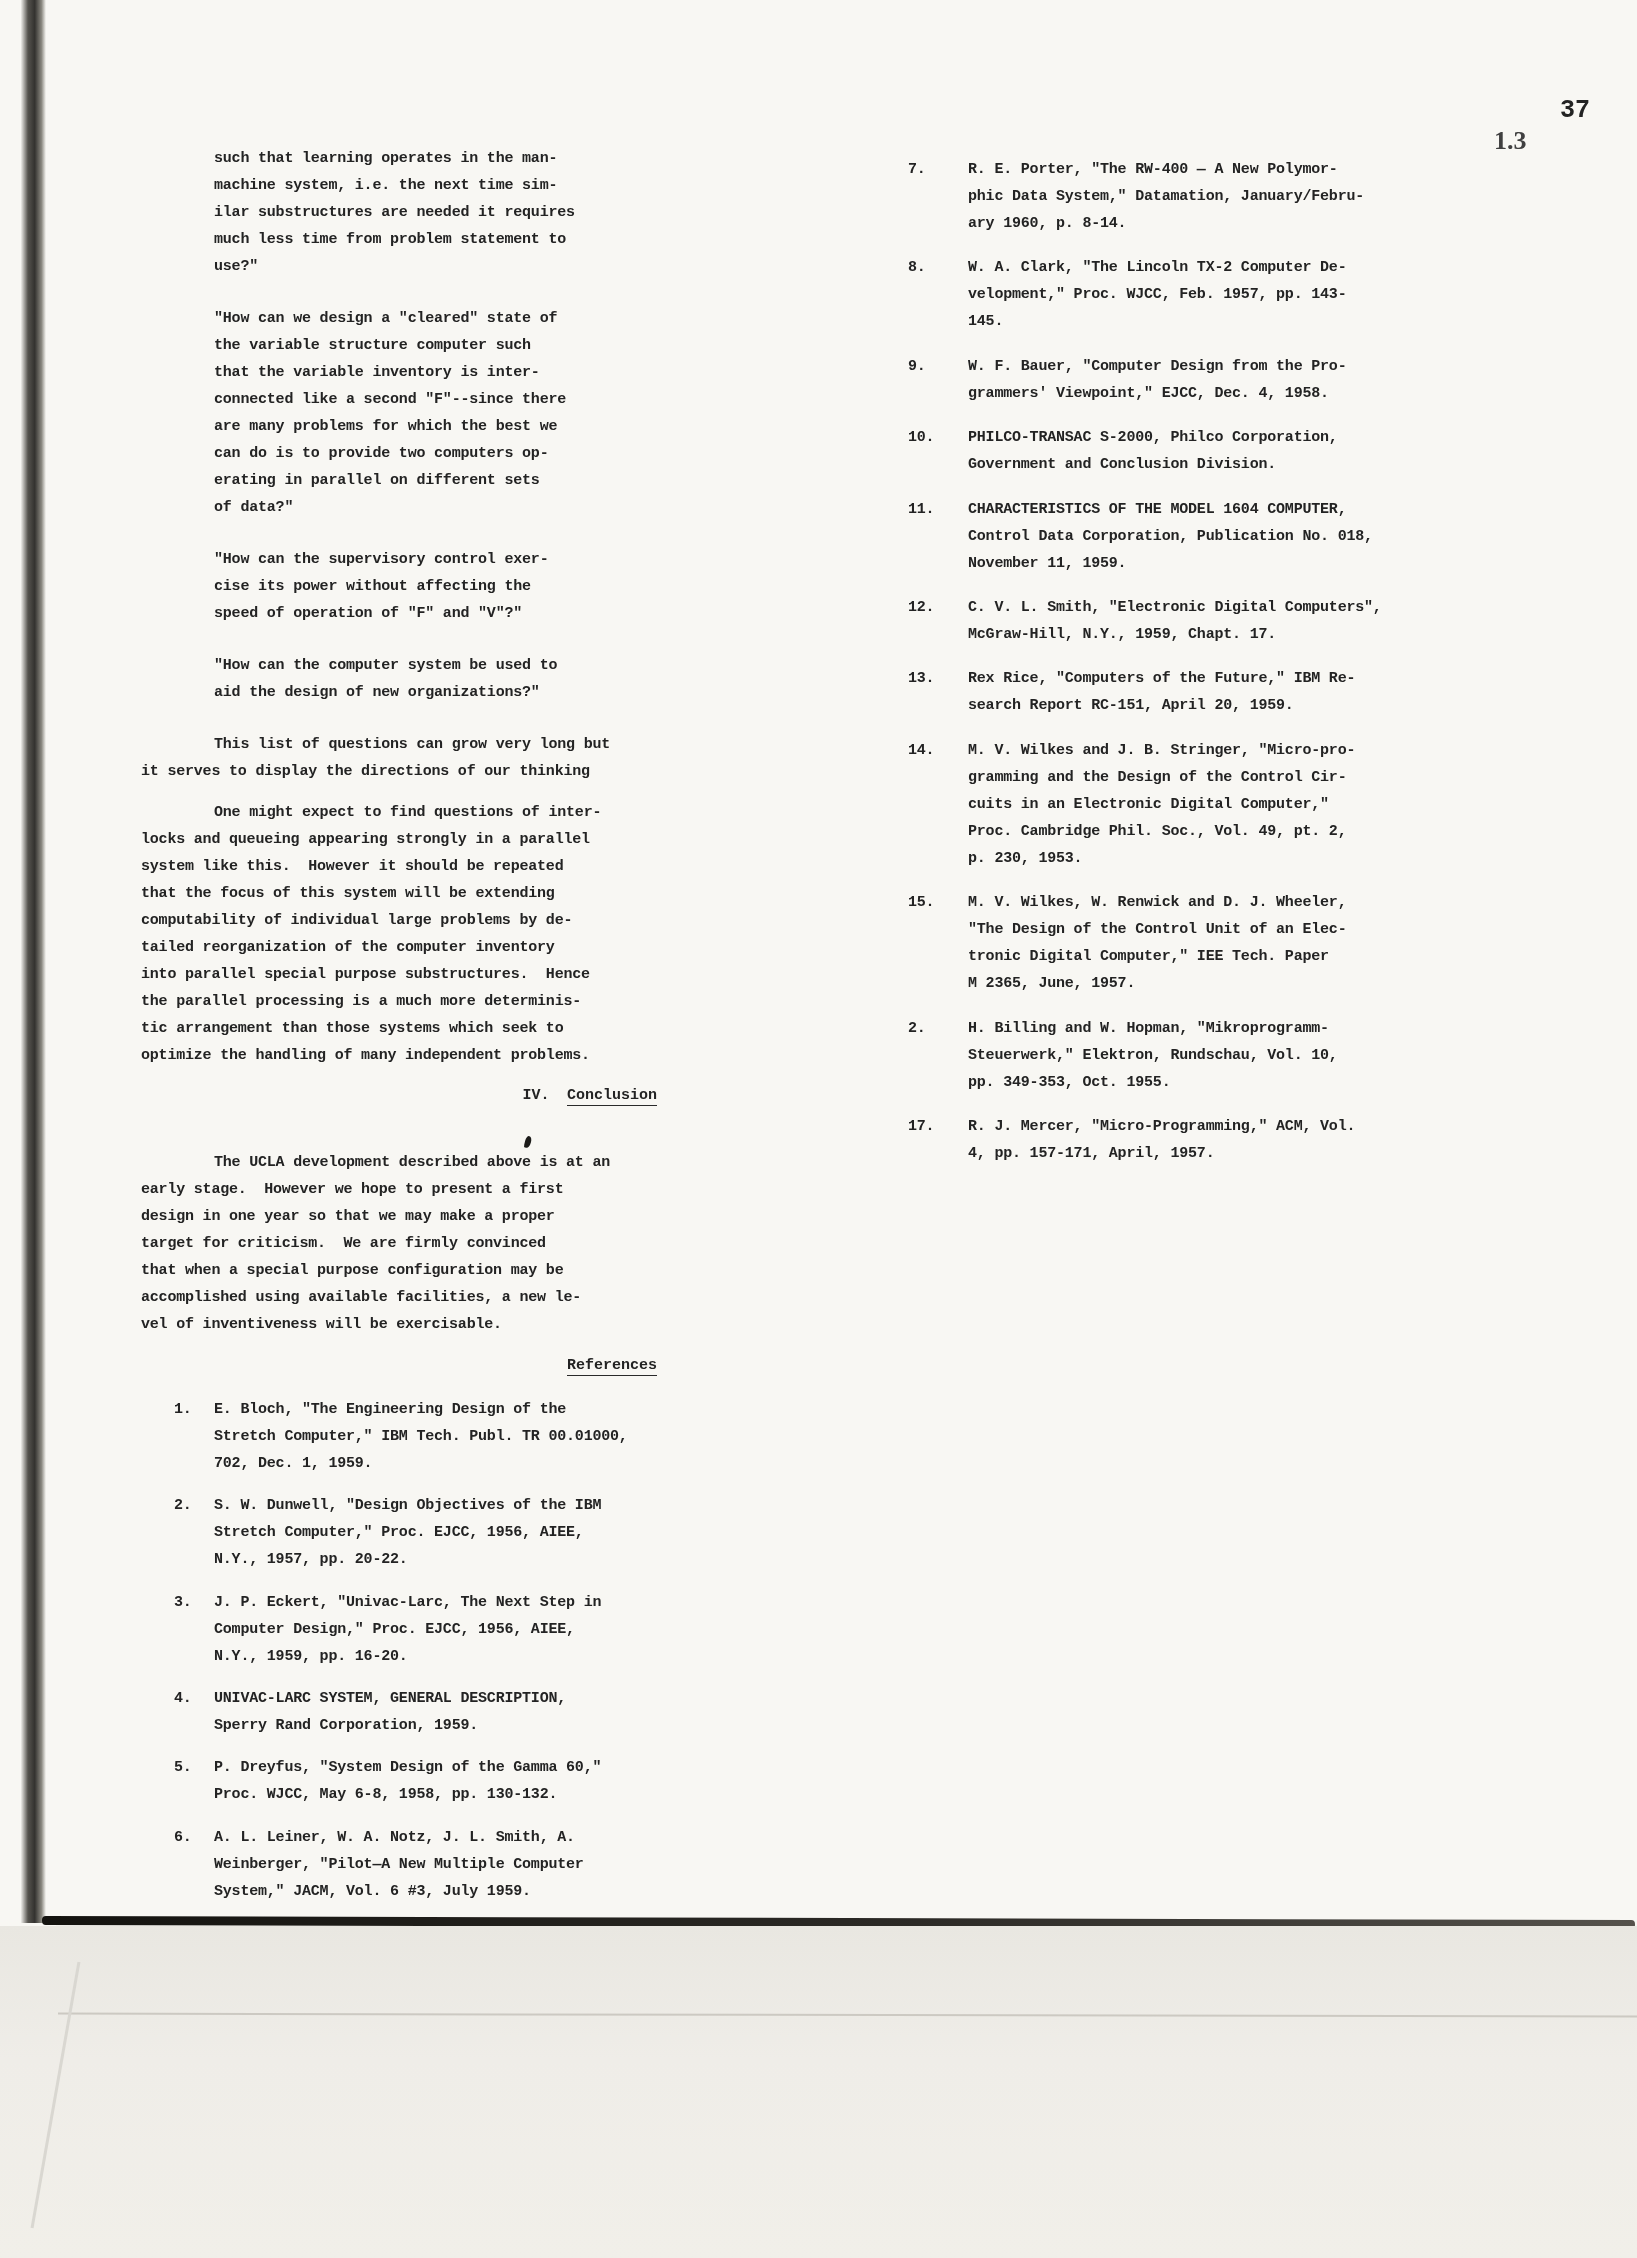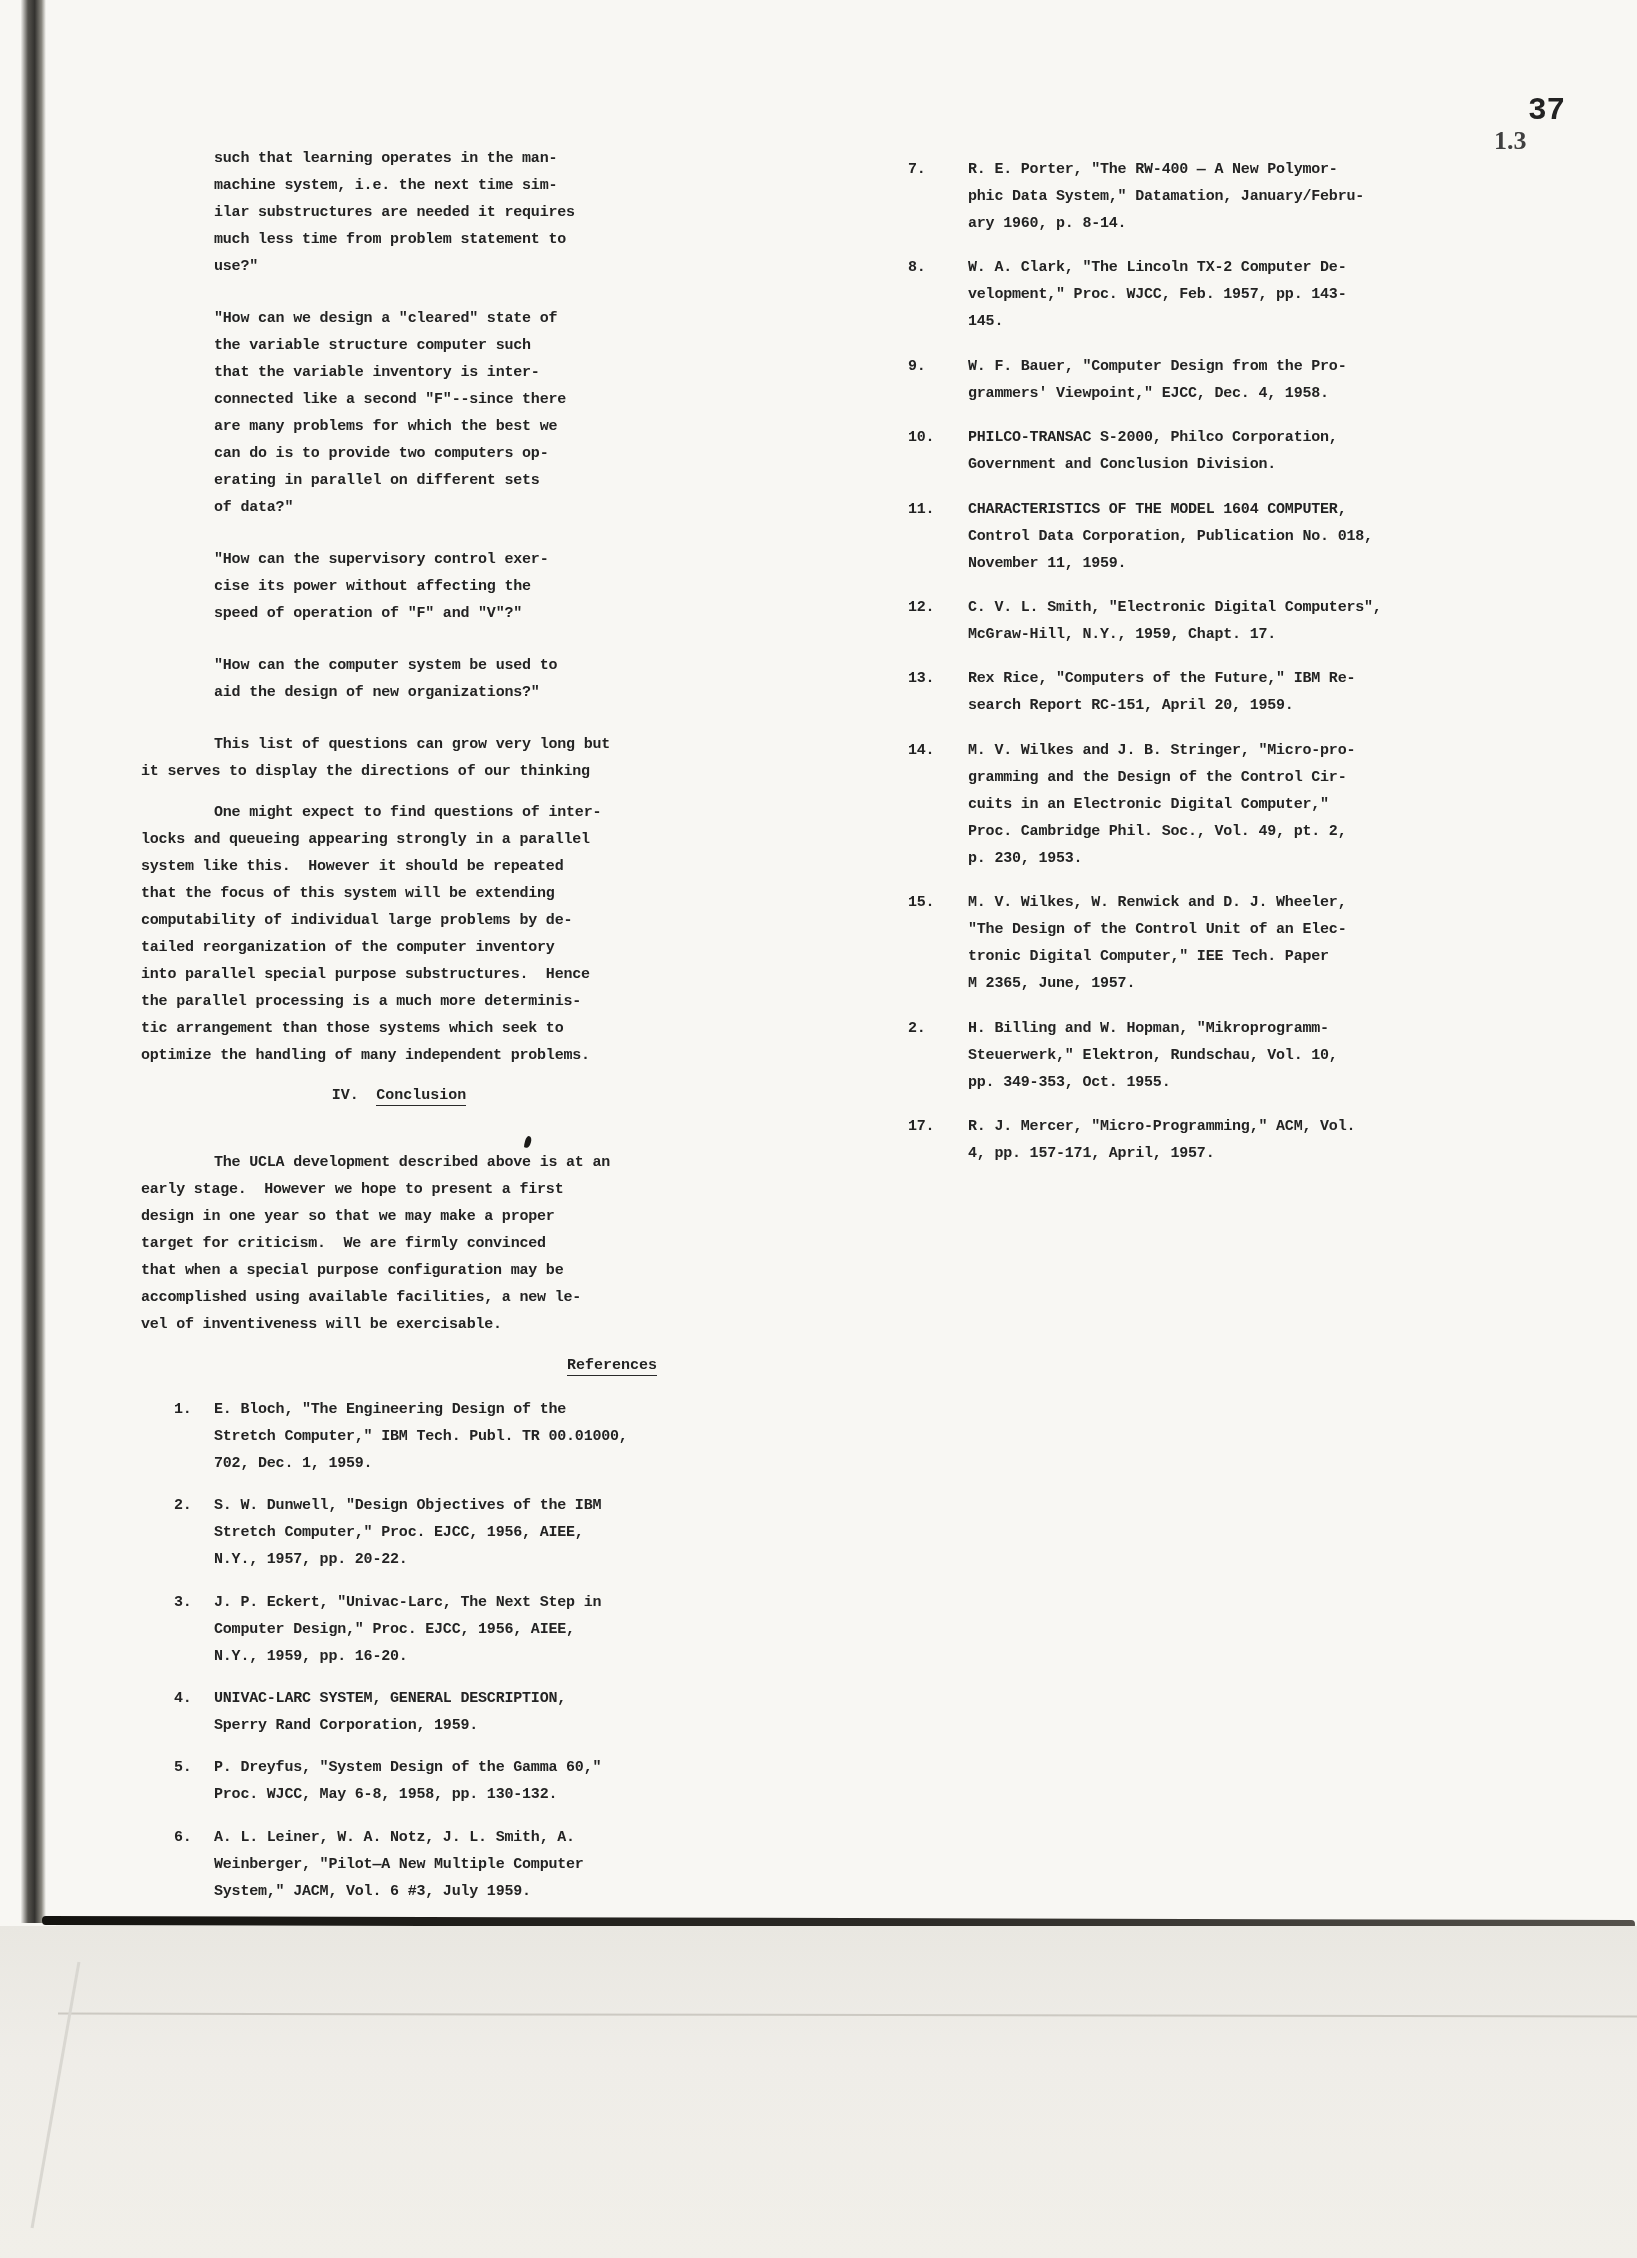--- a/index.html
+++ b/index.html
@@ -35,33 +35,33 @@
   }
   
   .tw{
     font-size:15px;line-height:27px;font-weight:700;letter-spacing:-0.2px;
     white-space:pre-wrap;
   }
   .col-left{position:absolute;left:141px;top:145px;width:516px;}
   .col-right{position:absolute;left:904px;top:156px;width:666px;}
   .quote{margin:0 0 25px 73px;}
   .body-par{margin:0 0 13.5px 0;text-indent:73px;}
-  .heading-row{margin:13.5px 0 13.5px 0;text-align:center;font-size:15px;line-height:27px;font-weight:700;}
+  .heading-row{margin:13.5px 0 13.5px 0;text-align:right;font-size:15px;line-height:27px;font-weight:700;}
   .heading-row .numeral{margin-right:17.4px;}
   .u{border-bottom:1.9px solid #2a2a2a;padding-bottom:1px;}
   .refs-heading{margin:13.5px 0 17.4px 0;font-size:15px;line-height:27px;font-weight:700;text-align:right;}
   .ref{display:flex;margin:0 0 15.4px 0;}
   .col-right .ref{margin-bottom:17.4px;}
   .ref-num{flex:0 0 73px;padding-left:33px;box-sizing:border-box;}
   .col-right .ref-num{flex:0 0 64px;padding-left:3.9px;}
   .ref-text{flex:1 1 auto;}
   
   .page-num{
-    position:absolute;left:1528px;top:97px;
-    font-size:31px;font-weight:700;letter-spacing:0;line-height:27px;
+    position:absolute;left:1560px;top:97px;
+    font-size:25px;font-weight:700;letter-spacing:0;line-height:27px;
   }
   .section-num{
     position:absolute;left:1494px;top:127px;
     font-family:"Liberation Serif","DejaVu Serif",serif;
     font-size:26px;font-weight:600;line-height:27px;color:#404040;
   }
   .p3-wrap{position:relative;margin-top:40px;}
   .ink-mark{
     position:absolute;left:384px;top:-12.6px;width:5.8px;height:11.6px;
     background:#1c1b19;border-radius:60% 60% 70% 30%;transform:rotate(14deg);

